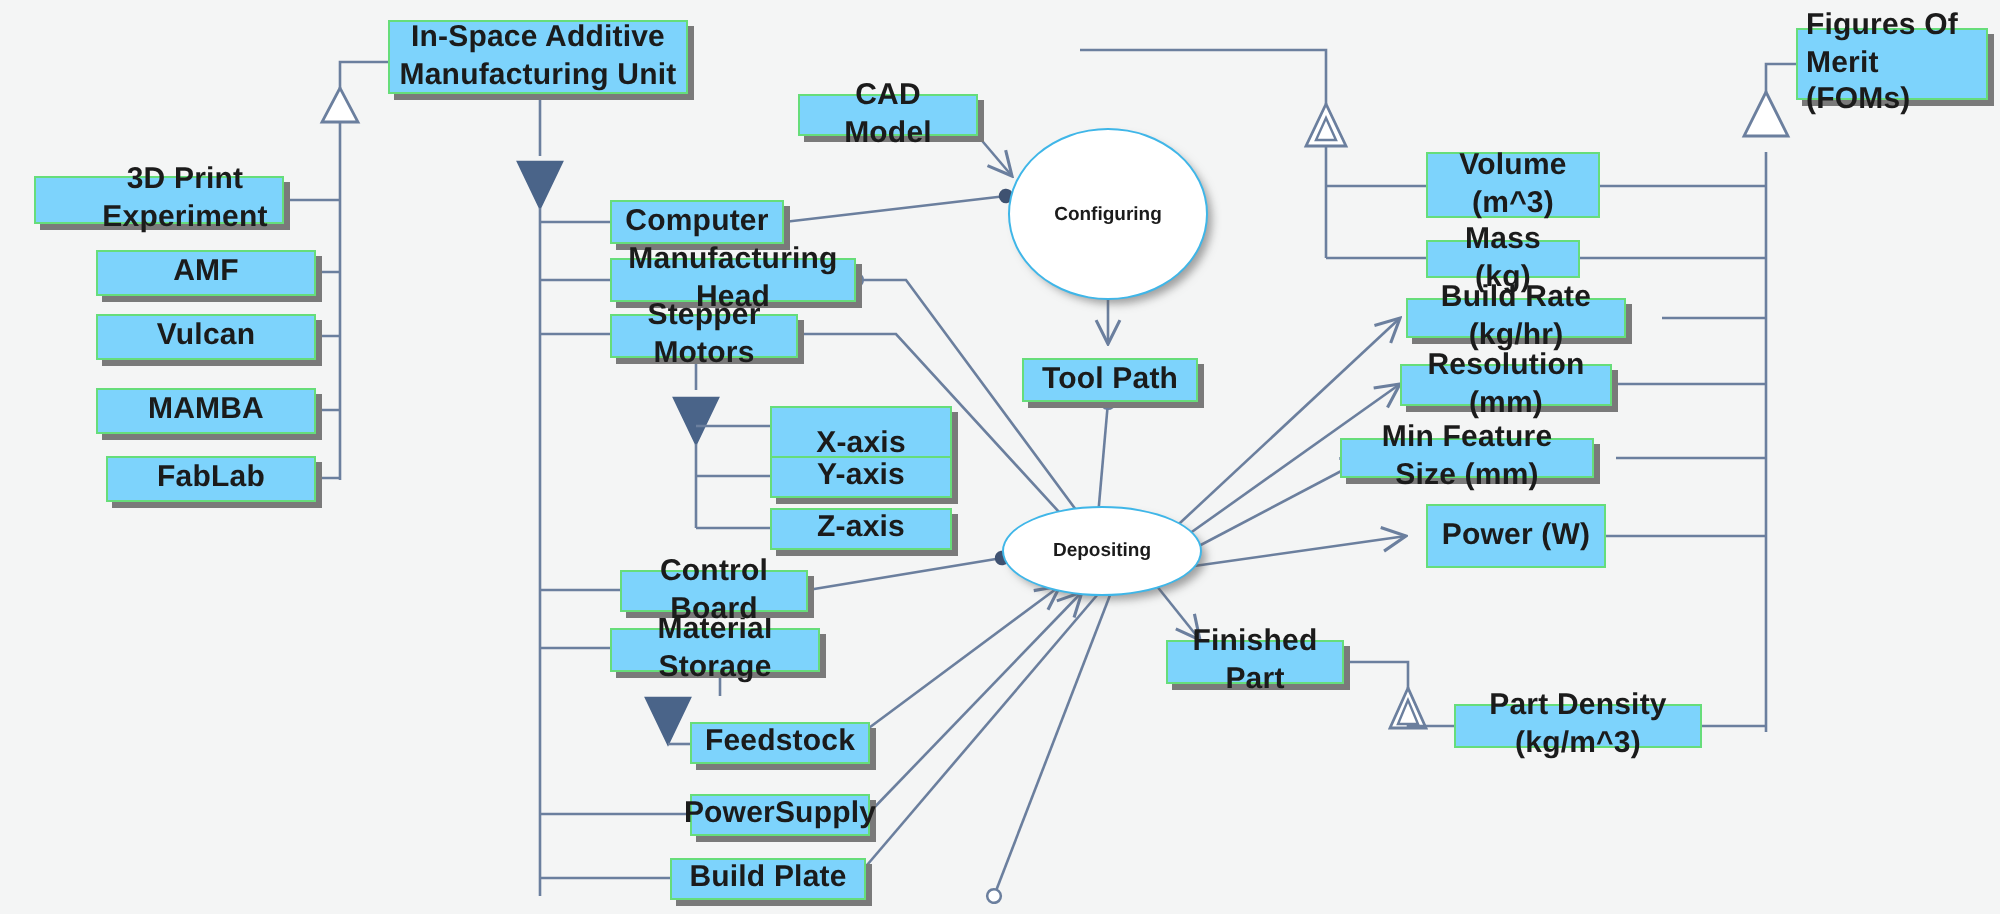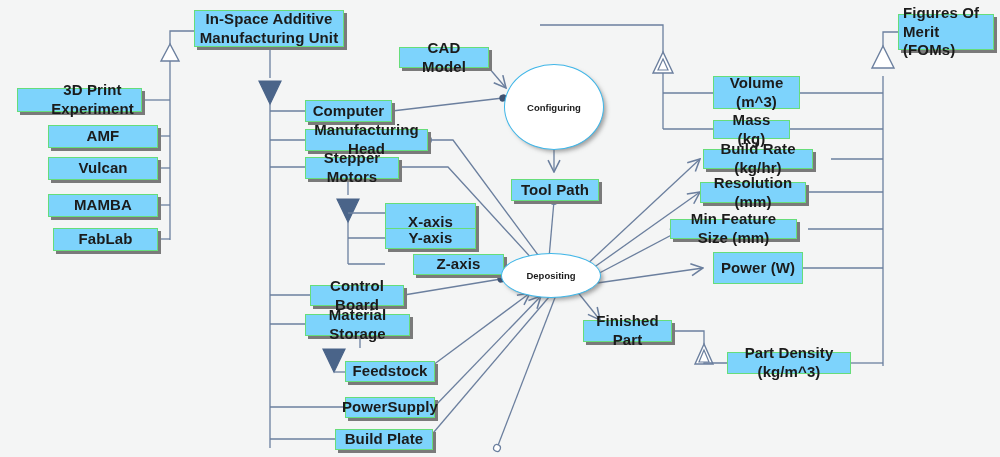--- a/index.html
+++ b/index.html
@@ -150,21 +150,21 @@
   <div class="node" style="left:48px;top:157px;width:110px;height:23px;">Vulcan</div>
   <div class="node" style="left:48px;top:194px;width:110px;height:23px;">MAMBA</div>
   <div class="node" style="left:305px;top:100px;width:87px;height:22px;">Computer</div>
 
   <div class="node" style="left:53px;top:228px;width:105px;height:23px;">FabLab</div>
   <div class="node" style="left:305px;top:129px;width:123px;height:22px;">Manufacturing Head</div>
   <div class="node" style="left:305px;top:157px;width:94px;height:22px;">Stepper Motors</div>
 
   <div class="node" style="left:385px;top:203px;width:91px;height:38px;">X-axis</div>
   <div class="node" style="left:385px;top:228px;width:91px;height:21px;">Y-axis</div>
-  <div class="node" style="left:385px;top:254px;width:91px;height:21px;margin-left:28px;">Z-axis</div>
+  <div class="node" style="left:385px;top:254px;width:91px;height:21px;">Z-axis</div>
 
   <div class="node" style="left:305px;top:314px;width:105px;height:22px;">Material Storage</div>
   <div class="node" style="left:310px;top:285px;width:94px;height:21px;">Control Board</div>
   <div class="node" style="left:345px;top:361px;width:90px;height:21px;">Feedstock</div>
   <div class="node" style="left:345px;top:397px;width:90px;height:21px;">PowerSupply</div>
   <div class="node" style="left:335px;top:429px;width:98px;height:21px;">Build Plate</div>
 
   <div class="node" style="left:399px;top:47px;width:90px;height:21px;">CAD Model</div>
   <div class="node" style="left:511px;top:179px;width:88px;height:22px;">Tool Path</div>
   <div class="node" style="left:583px;top:320px;width:89px;height:22px;">Finished Part</div>

